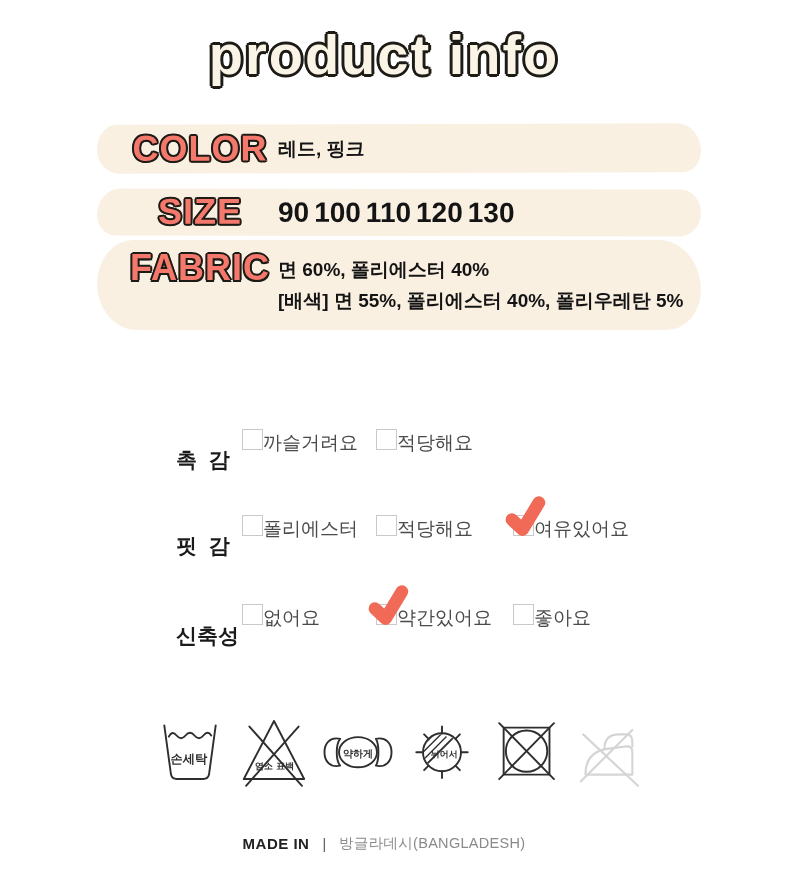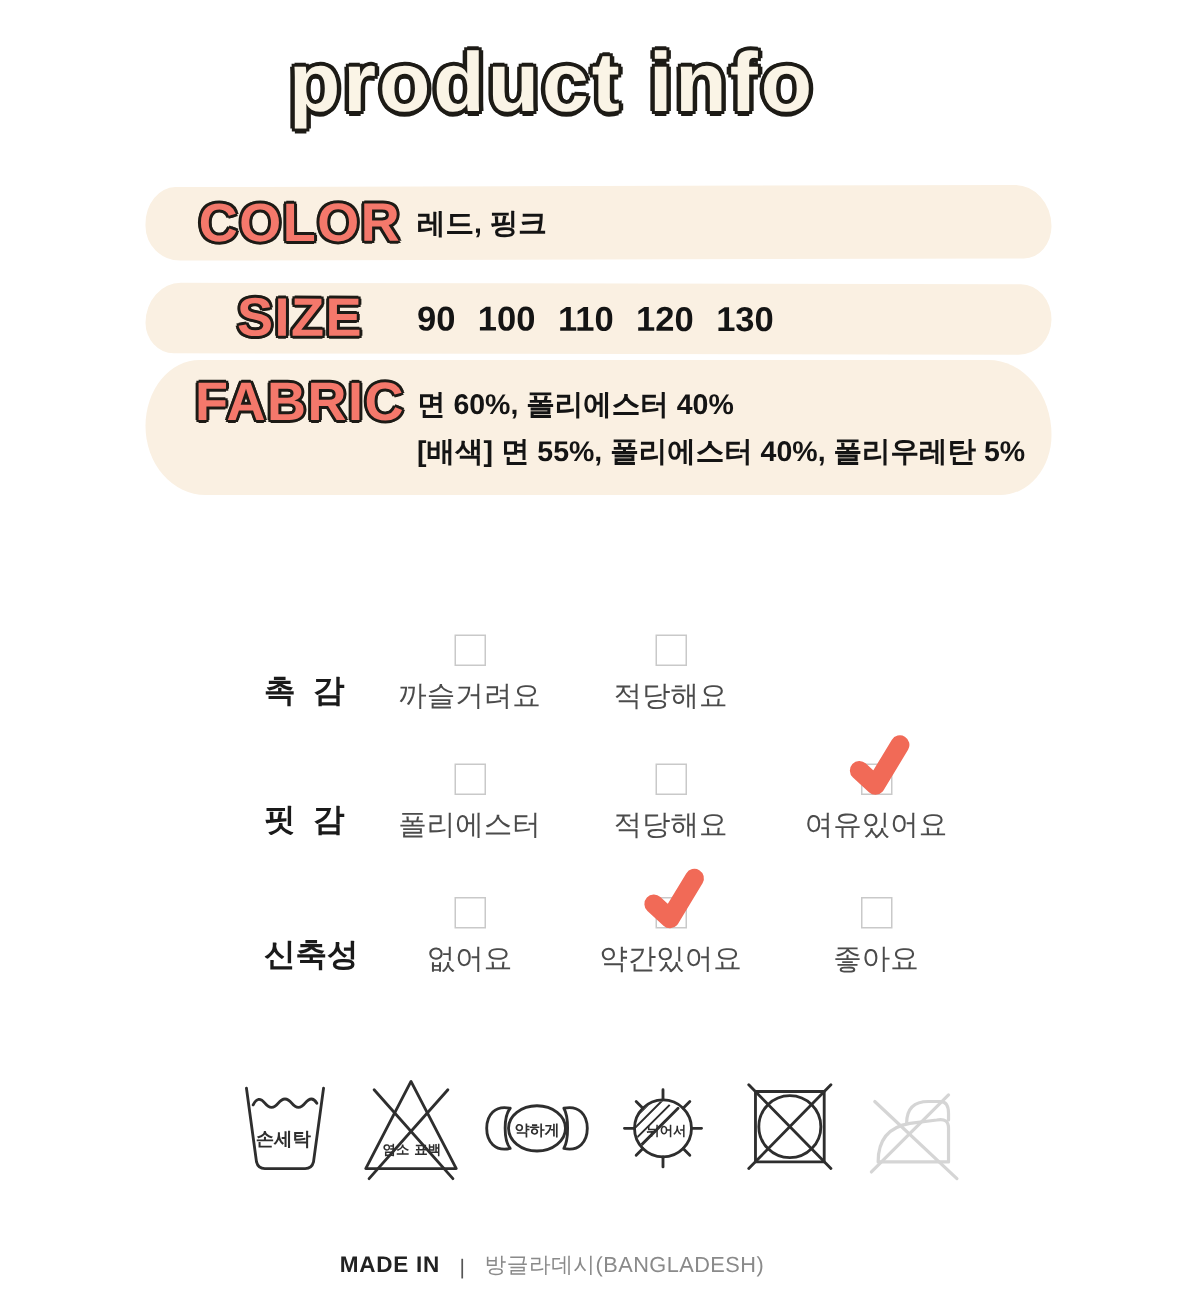--- a/index.html
+++ b/index.html
@@ -1,17 +1,17 @@
 <!DOCTYPE html>
 <html><head>
 <meta charset="utf-8">
 <style>
   html,body{margin:0;padding:0;background:#fff;}
   .page{position:relative;width:736px;height:877px;background:#ffffff;overflow:hidden;
-        font-family:"Liberation Sans", sans-serif;}
+        font-family:"Liberation Sans", sans-serif;padding-left:32px;}
 
   
   .title{position:absolute;top:22px;left:0;width:100%;text-align:center;
          font-size:56px;font-weight:800;letter-spacing:2px;color:#faf4e6;
          text-shadow:
            -3px 0 0 #1d1b16, 3px 0 0 #1d1b16, 0 -3px 0 #1d1b16, 0 3px 0 #1d1b16,
            -2px -2px 0 #1d1b16, 2px -2px 0 #1d1b16, -2px 2px 0 #1d1b16, 2px 2px 0 #1d1b16;}
 
   
   .band{position:absolute;left:97px;width:604px;background:#faf0e2;}
@@ -19,28 +19,28 @@
   .band-size{top:189px;height:47px;border-radius:30px 26px 28px 24px/34px 30px 30px 26px;transform:rotate(.1deg);}
   .band-fabric{top:240px;height:90px;border-radius:36px 42px 34px 40px/44px 50px 40px 46px;}
   .band-label{position:absolute;left:0;width:206px;text-align:center;top:50%;transform:translateY(-52%);
          font-size:36px;font-weight:800;letter-spacing:1px;color:#f4786b;
          text-shadow:
            -2px 0 0 #1d1b16, 2px 0 0 #1d1b16, 0 -2px 0 #1d1b16, 0 2px 0 #1d1b16,
            -1.5px -1.5px 0 #1d1b16, 1.5px -1.5px 0 #1d1b16, -1.5px 1.5px 0 #1d1b16, 1.5px 1.5px 0 #1d1b16;}
   .band-fabric .band-label{top:29px;}
   .band-value{position:absolute;left:181px;top:50%;transform:translateY(-50%);
          font-size:19px;font-weight:600;color:#141414;}
-  .sizes{display:flex;gap:15px;font-size:23px;}
+  .sizes{display:flex;gap:5px;font-size:28px;}
   .fabric-lines{position:absolute;left:181px;top:17px;display:flex;flex-direction:column;gap:5px;
          font-size:19px;font-weight:600;color:#141414;}
 
   
   .attr-category{position:absolute;left:176px;font-size:21px;font-weight:700;color:#1a1a1a;white-space:pre;}
   .cat-r1{top:446px}.cat-r2{top:532px}.cat-r3{top:622px}
-  .opt{position:absolute;width:142px;display:flex;flex-direction:column;align-items:center;}
+  .opt{position:absolute;width:142px;display:flex;flex-direction:row;align-items:center;}
   .r1{top:423px}.r2{top:509px}.r3{top:598px}
   .c1{left:242px}.c2{left:376px}.c3{left:513px}
   .checkbox{position:relative;width:21px;height:21px;border:1px solid #c9c9c9;background:#fff;box-sizing:border-box;}
   .opt-label{margin-top:7px;font-size:19px;color:#4b4b4b;}
   .check{position:absolute;width:47px;height:45px;top:-21px;left:-12px;transform:rotate(-5deg);}
 
   
   .care-row{position:absolute;top:712px;left:154px;width:492px;display:flex;justify-content:space-between;align-items:flex-end;}
   .care-row svg{width:72px;height:76px;}
   .care-row text{font-family:"Liberation Sans", sans-serif;font-weight:700;fill:#2e2e2e;}

